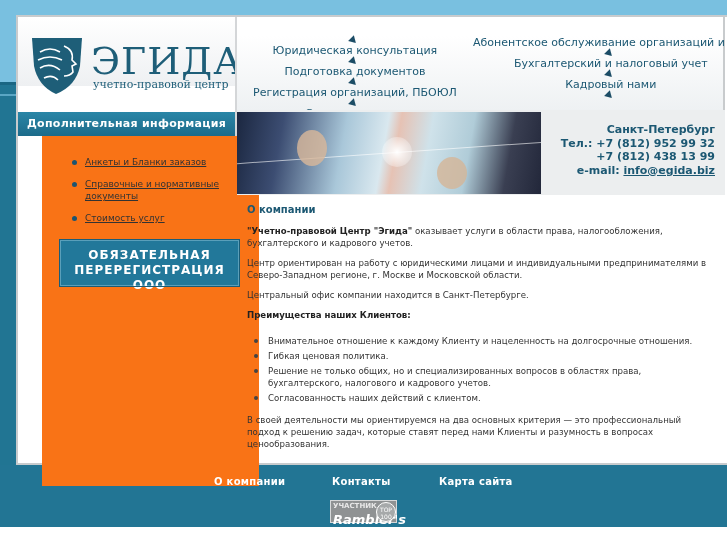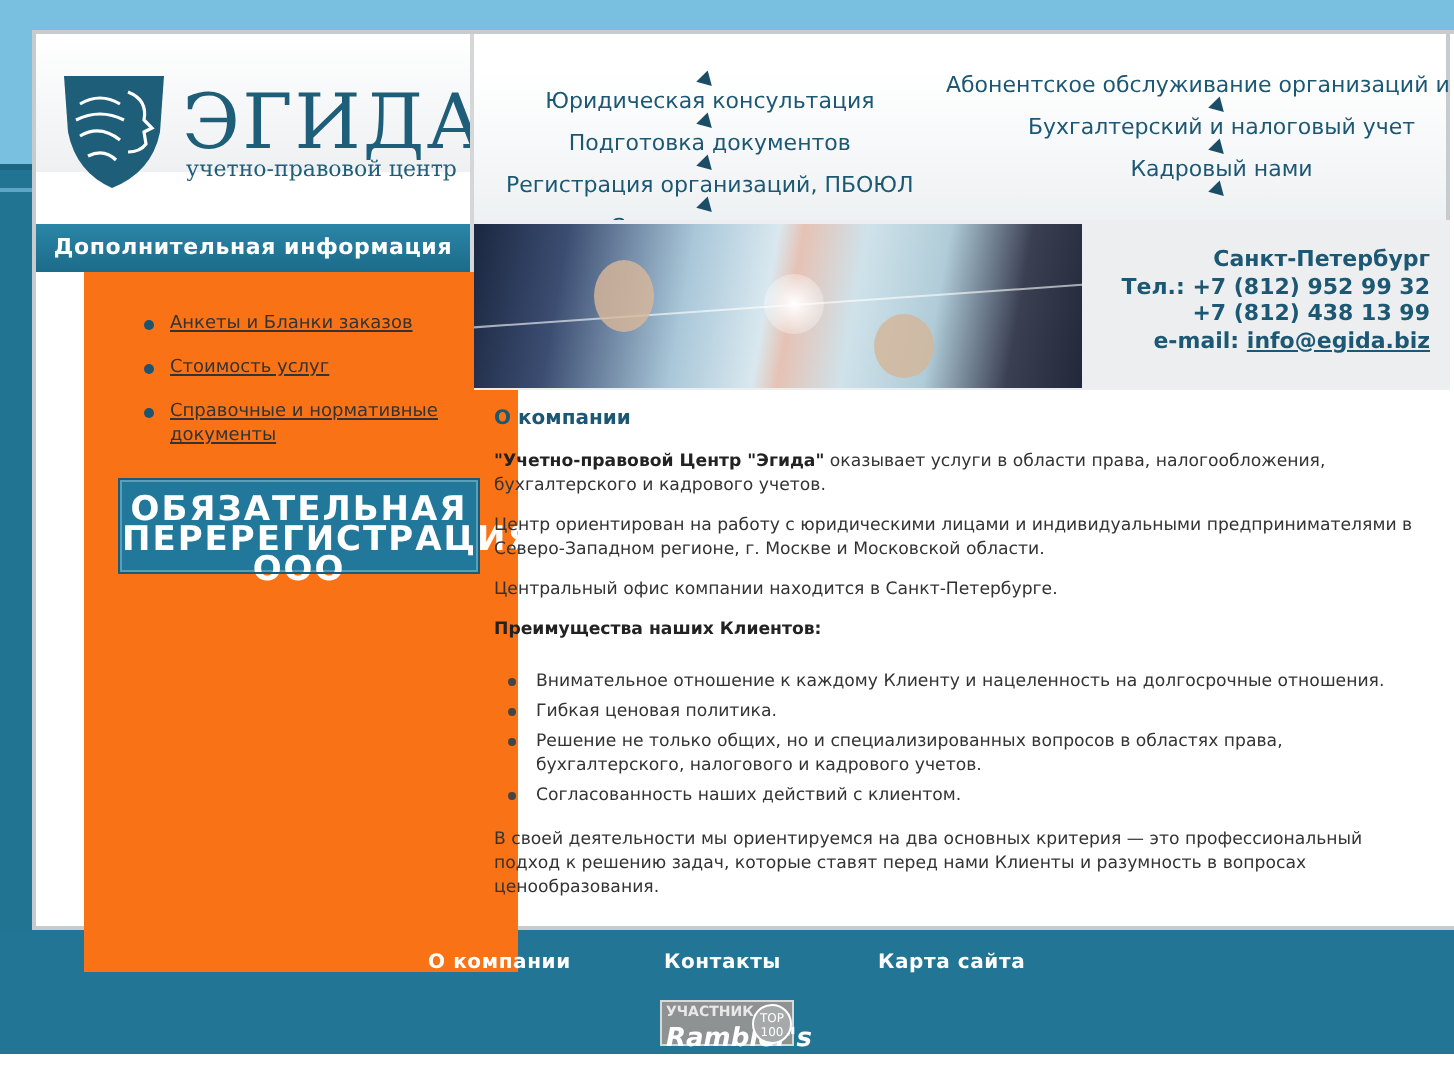--- a/index.html
+++ b/index.html
@@ -33,21 +33,21 @@
   .nav-item .arr { display: inline-block; width: 0; height: 0; border-top: 4px solid transparent; border-bottom: 4px solid transparent; border-right: 7px solid #1c4d66; margin-right: 7px; transform: rotate(-15deg); }
   .nav-head { white-space: nowrap; }
 
   
   .side-head { position: absolute; left: 18px; top: 112px; width: 217px; height: 24px; background: linear-gradient(#2a86a7, #1c6b8a); color: #ffffff; font-size: 11px; font-weight: bold; letter-spacing: 0.3px; text-align: center; line-height: 24px; }
   .sidebar { position: absolute; left: 18px; top: 136px; width: 217px; height: 350px; background: #f97316; margin-left: 24px; }
   .side-list { position: absolute; left: 30px; top: 20px; list-style: none; }
   .side-list li { position: relative; font-size: 9px; line-height: 12px; margin-bottom: 10px; padding-left: 13px; width: 160px; }
   .side-list li .dot { position: absolute; left: 0; top: 4px; width: 5px; height: 5px; border-radius: 50%; background: #1d5470; }
   .side-list li a { color: #333333; text-decoration: underline; }
-  .promo { position: absolute; left: 18px; top: 104px; width: 179px; height: 46px; background: #22789a; border: 1px solid #5a9fba; outline: 1px solid #1a5c77; color: #ffffff; font-size: 17px; font-weight: bold; letter-spacing: 1px; text-align: center; padding-top: 7px; line-height: 15px; }
+  .promo { position: absolute; left: 18px; top: 104px; width: 179px; height: 46px; background: #22789a; border: 1px solid #5a9fba; outline: 1px solid #1a5c77; color: #ffffff; font-size: 12px; font-weight: bold; letter-spacing: 1px; text-align: center; padding-top: 7px; line-height: 15px; }
 
   
   .banner-band { position: absolute; left: 237px; top: 110px; width: 488px; height: 85px; background: #eceeef; }
   .banner-img { position: absolute; left: 237px; top: 112px; width: 304px; height: 82px; overflow: hidden;
     background: linear-gradient(100deg, #1b2740 0%, #3c4d72 15%, #a9c7d9 35%, #d9e8ef 48%, #e6c2b4 52%, #cfe2ea 62%, #b0ccd8 75%, #3a3f52 88%, #22273a 100%); }
   .banner-img .ray { position: absolute; left: -20px; top: 40px; width: 360px; height: 1px; background: rgba(255,255,255,0.6); transform: rotate(-4deg); }
   .banner-img .head1 { position: absolute; left: 60px; top: 18px; width: 30px; height: 36px; border-radius: 50%; background: #d9b89a; opacity: 0.8; }
   .banner-img .head2 { position: absolute; left: 200px; top: 45px; width: 30px; height: 32px; border-radius: 50%; background: #d4b597; opacity: 0.8; }
   .banner-img .glow { position: absolute; left: 145px; top: 25px; width: 30px; height: 30px; border-radius: 50%; background: radial-gradient(#ffffff, rgba(255,230,220,0)); }
   .contacts { position: absolute; left: 543px; top: 123px; width: 172px; text-align: right; font-size: 11px; font-weight: bold; color: #1c5873; line-height: 13.5px; }
@@ -126,22 +126,22 @@
     <div class="nav-item">
         <span class="arr"></span>
       </div>
   </div>
 </div>
 
 <div class="side-head">Дополнительная информация</div>
 <div class="sidebar">
   <ul class="side-list">
     <li><span class="dot"></span><a>Анкеты и Бланки заказов</a></li>
+    <li><span class="dot"></span><a>Справочные и нормативные документы</a></li>
     <li><span class="dot"></span><a>Стоимость услуг</a></li>
-    <li><span class="dot"></span><a>Справочные и нормативные документы</a></li>
   </ul>
   <div class="promo">
     <div>ОБЯЗАТЕЛЬНАЯ</div>
     <div>ПЕРЕРЕГИСТРАЦИЯ ООО</div>
   </div>
 </div>
 
 <div class="banner-band"></div>
 <div class="banner-img">
   <div class="ray"></div>

